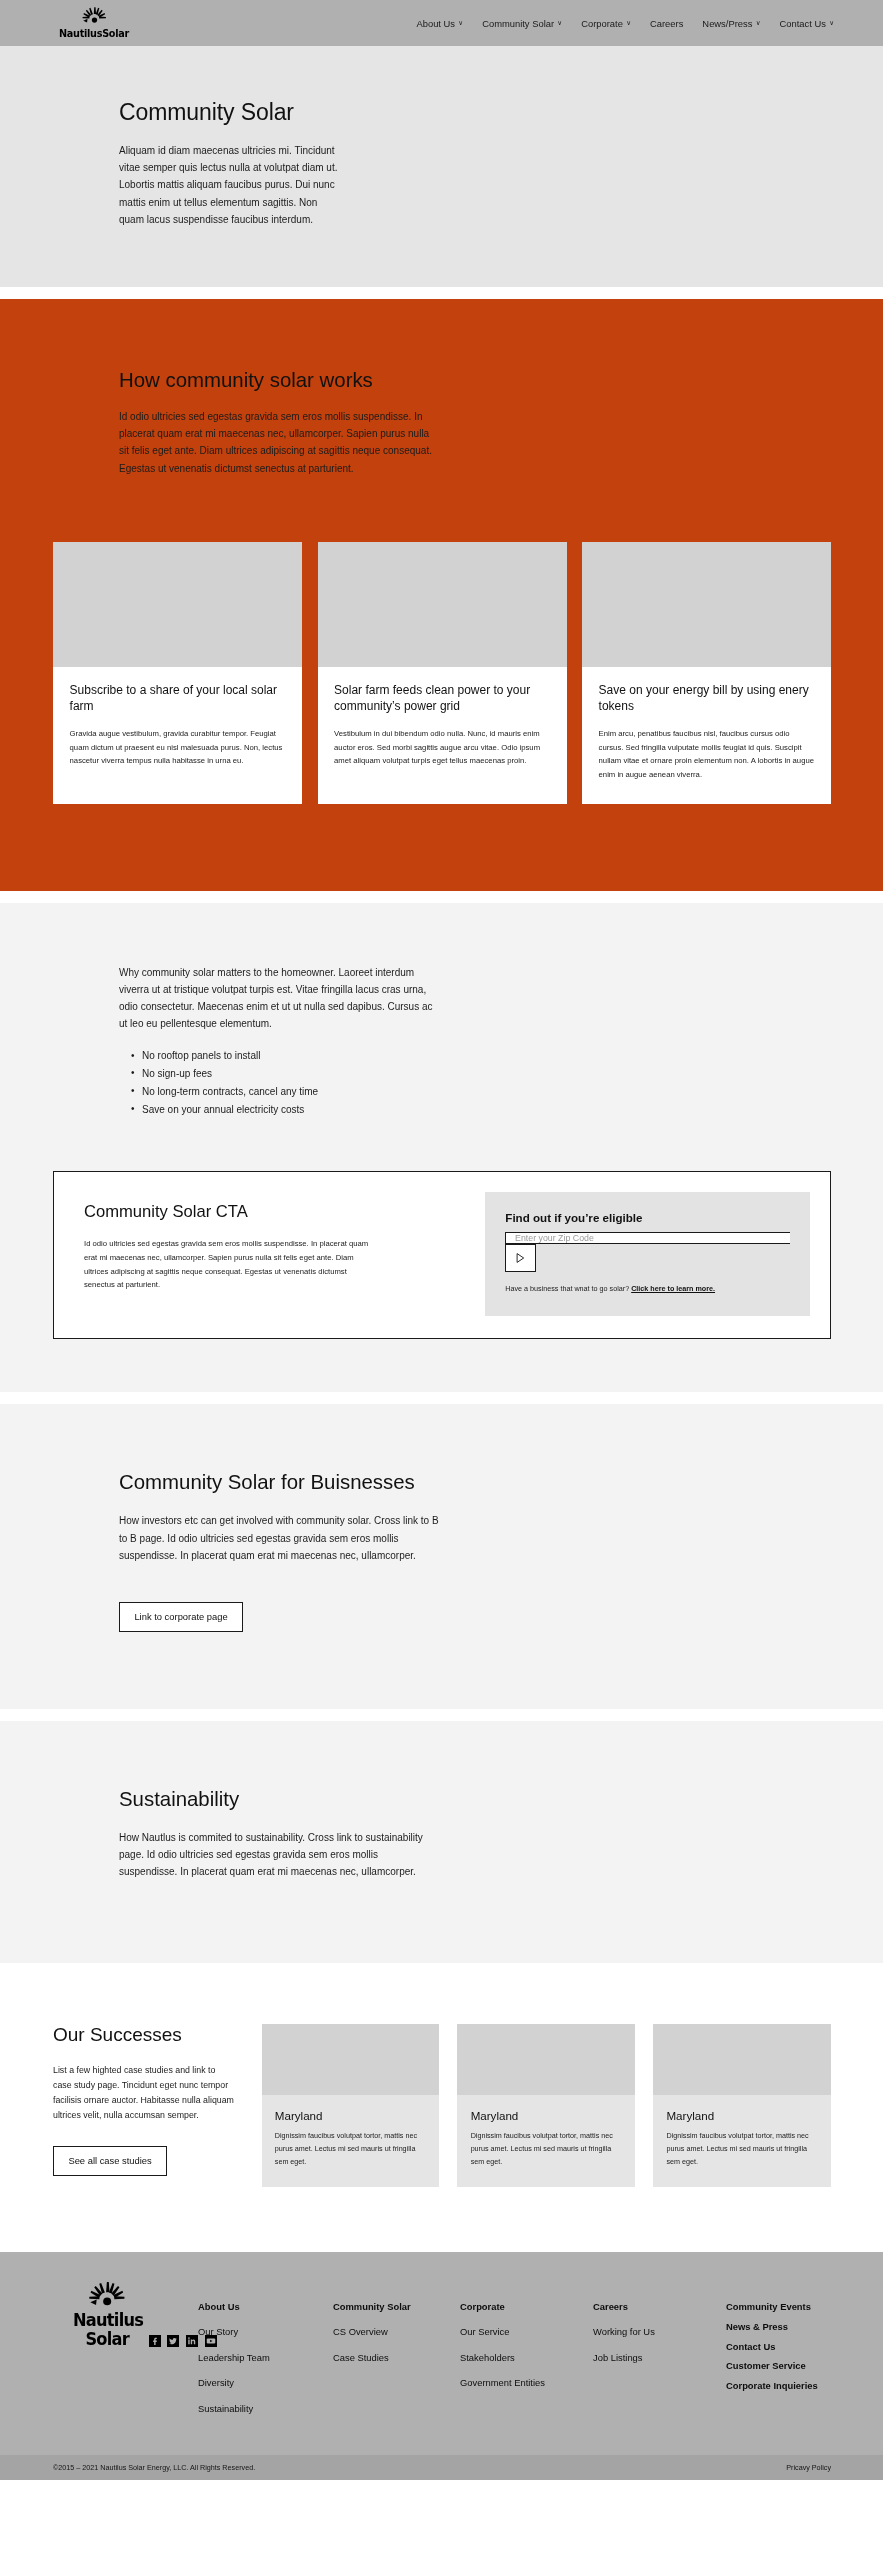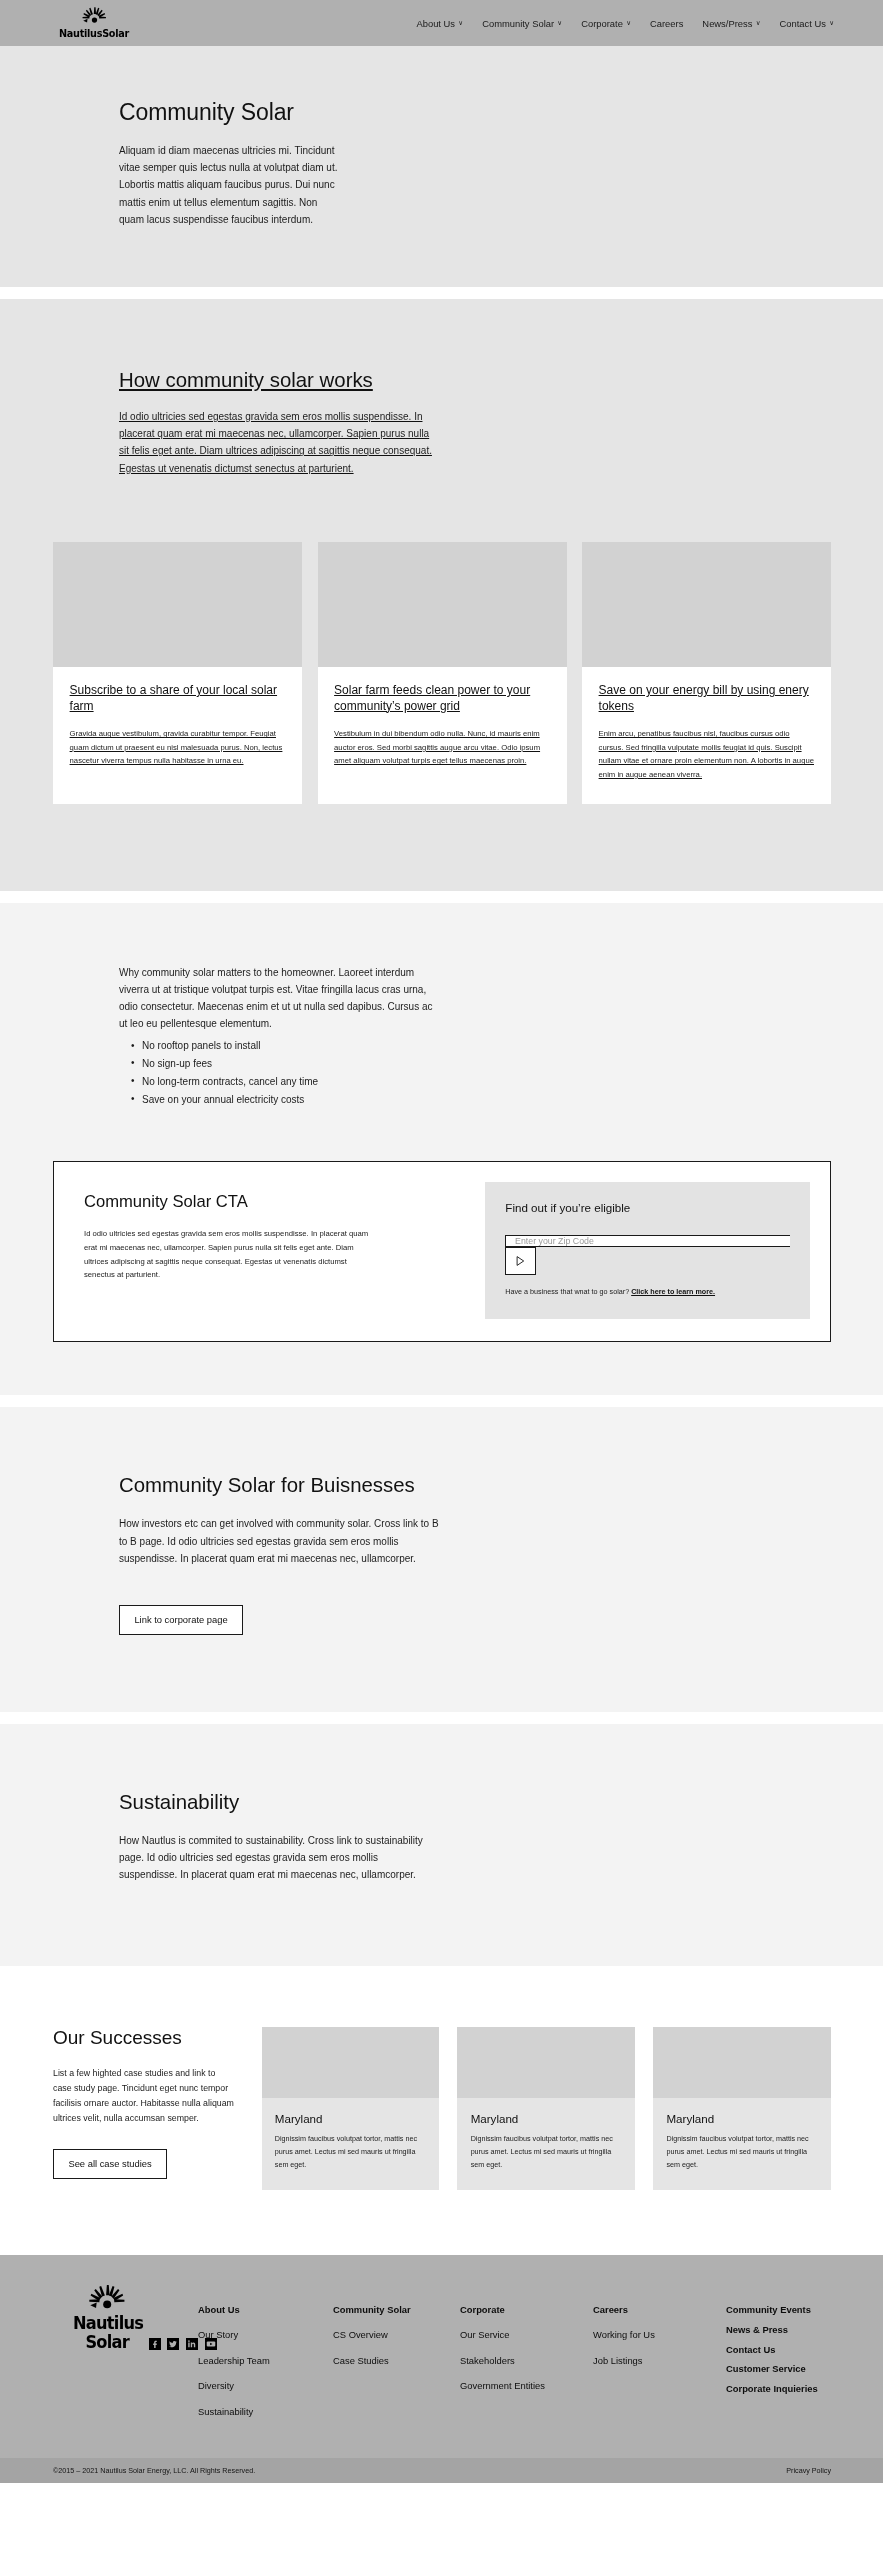--- a/index.html
+++ b/index.html
@@ -74,21 +74,21 @@
   }
 
   
   .hero { background: #e5e5e5; padding: 53px 0 59px 0; }
   .hero .h1 { margin-bottom: 16.6px; }
   .hero .body-copy { max-width: 221px; }
 
   .gap-white { height: 12px; background: #ffffff; }
 
   
-  .how { background: #e5e5e5; padding: 69px 0 47px 0; text-decoration: underline; }
+  .how { background: #c2410c; padding: 69px 0 47px 0; }
   .how .h2 { margin-bottom: 15.5px; }
   .how .body-copy { max-width: 320px; }
 
   .cards {
     display: flex;
     gap: 15.5px;
     padding: 65px 53px 40px 53px;
   }
   .card {
     flex: 1;
@@ -103,21 +103,21 @@
     font-weight: 400;
     line-height: 1.28;
     color: #111;
     margin-bottom: 13.3px;
   }
   .card-text { font-size: 7.7px; line-height: 1.76; color: #222; }
 
   
   .homeowners { background: #f3f3f3; padding: 61px 0 0 0; }
   .homeowners .h2 { margin-bottom: 16.6px; }
-  .homeowners .body-copy { max-width: 320px; margin-bottom: 5px; }
+  .homeowners .body-copy { max-width: 320px; margin-bottom: 15px; }
   .bullets { list-style: none; margin-left: 12px; }
   .bullets li {
     font-size: 10px;
     line-height: 1.78;
     color: #1c1c1c;
     position: relative;
     padding-left: 11px;
   }
   .bullets li::before {
     content: "•";
@@ -142,23 +142,23 @@
     margin-bottom: 14.4px;
   }
   .cta-text { font-size: 7.7px; line-height: 1.8; color: #222; max-width: 287px; }
   .cta-right {
     flex: 1;
     background: #e3e3e3;
     padding: 19px 20px 21px 20px;
   }
   .cta-right-title {
     font-size: 11.6px;
-    font-weight: 400;
+    font-weight: 700;
     color: #111;
-    margin-bottom: 21px;
+    margin-bottom: 8px;
   }
   .zip-row { display: flex; margin-bottom: 11px; flex-direction: column; }
   .zip-input {
     flex: 1;
     height: 28px;
     border: 0.6px solid #1a1a1a;
     border-right: none;
     background: #ffffff;
     padding: 0 8.8px;
     font-family: "Liberation Sans", sans-serif;

